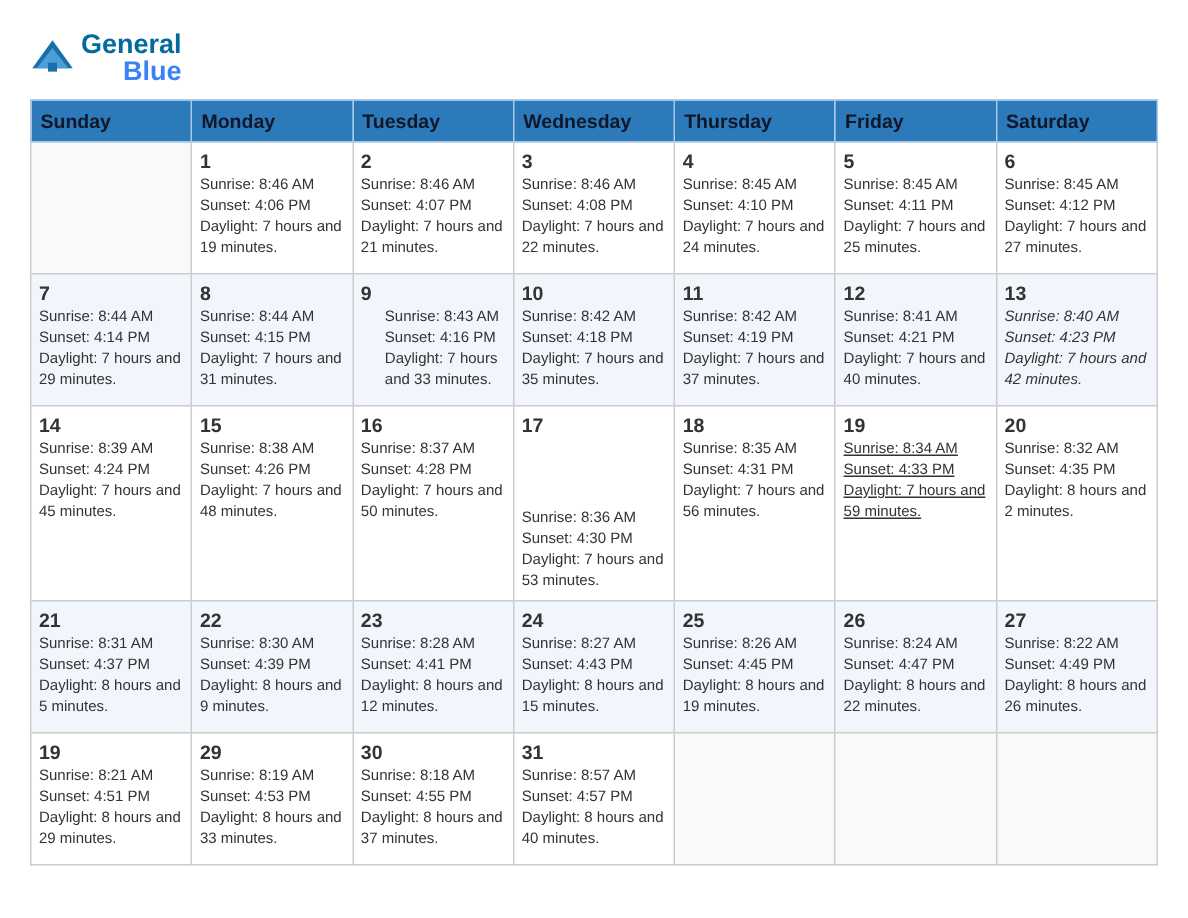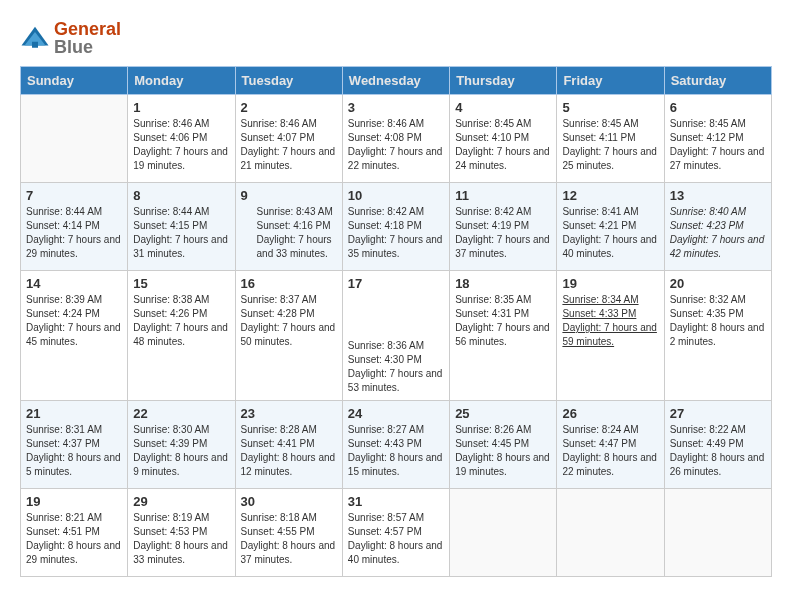--- a/index.html
+++ b/index.html
@@ -17,28 +17,29 @@
       margin-bottom: 10px;
     }
     .logo {
       display: flex;
       align-items: center;
       gap: 4px;
     }
     .logo-text-general {
       font-size: 18px;
       font-weight: bold;
-      color: #c2410c;
+      color: #0369a1;
       line-height: 1;
     }
     .logo-text-blue {
       font-size: 18px;
       font-weight: bold;
-      color: #737373;
+      color: #3b82f6;
       line-height: 1;
+      text-align: right;
     }
     .logo-icon {
       width: 30px;
       height: 30px;
     }
     .title-block {
       text-align: right;
     }
     .month-title {
       font-size: 30px;
@@ -49,21 +50,21 @@
       font-size: 16px;
       color: #333;
     }
     table {
       width: 100%;
       border-collapse: collapse;
       table-layout: fixed;
     }
     th {
       background-color: #2d7aba;
-      color: #e5e5e5;
+      color: #0f172a;
       font-size: 13px;
       font-weight: bold;
       text-align: left;
       padding: 6px 6px;
       border: 1px solid #aac8e8;
     }
     td {
       border: 1px solid #ccc;
       vertical-align: top;
       padding: 5px 5px;

